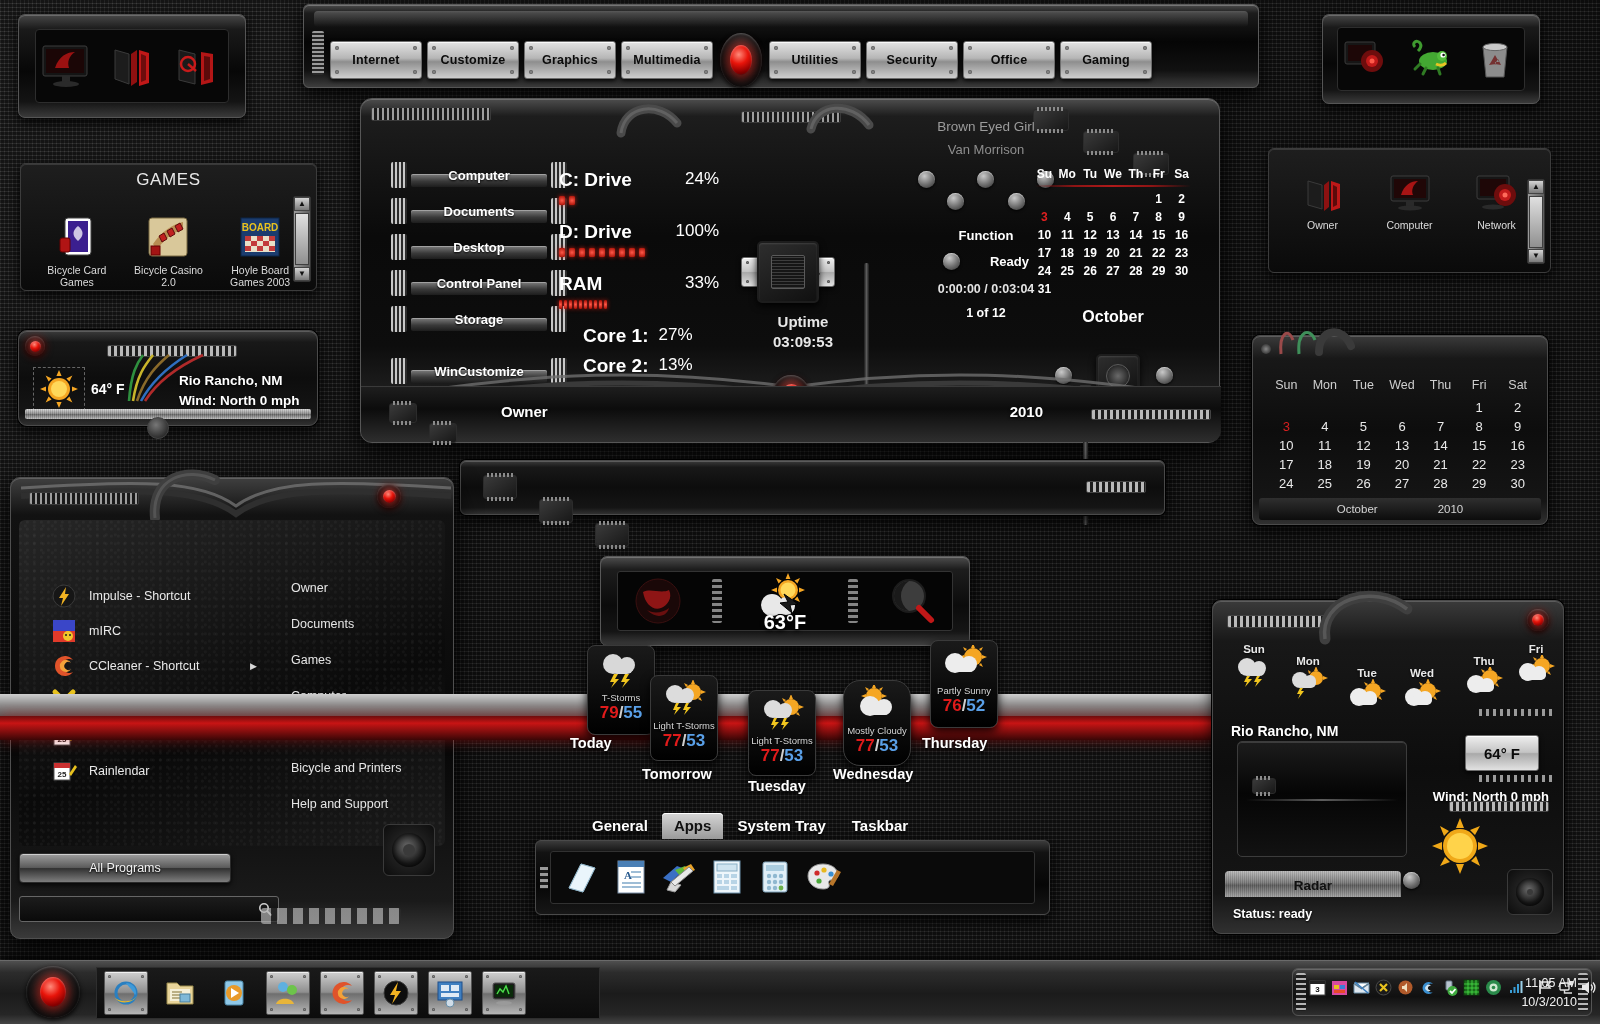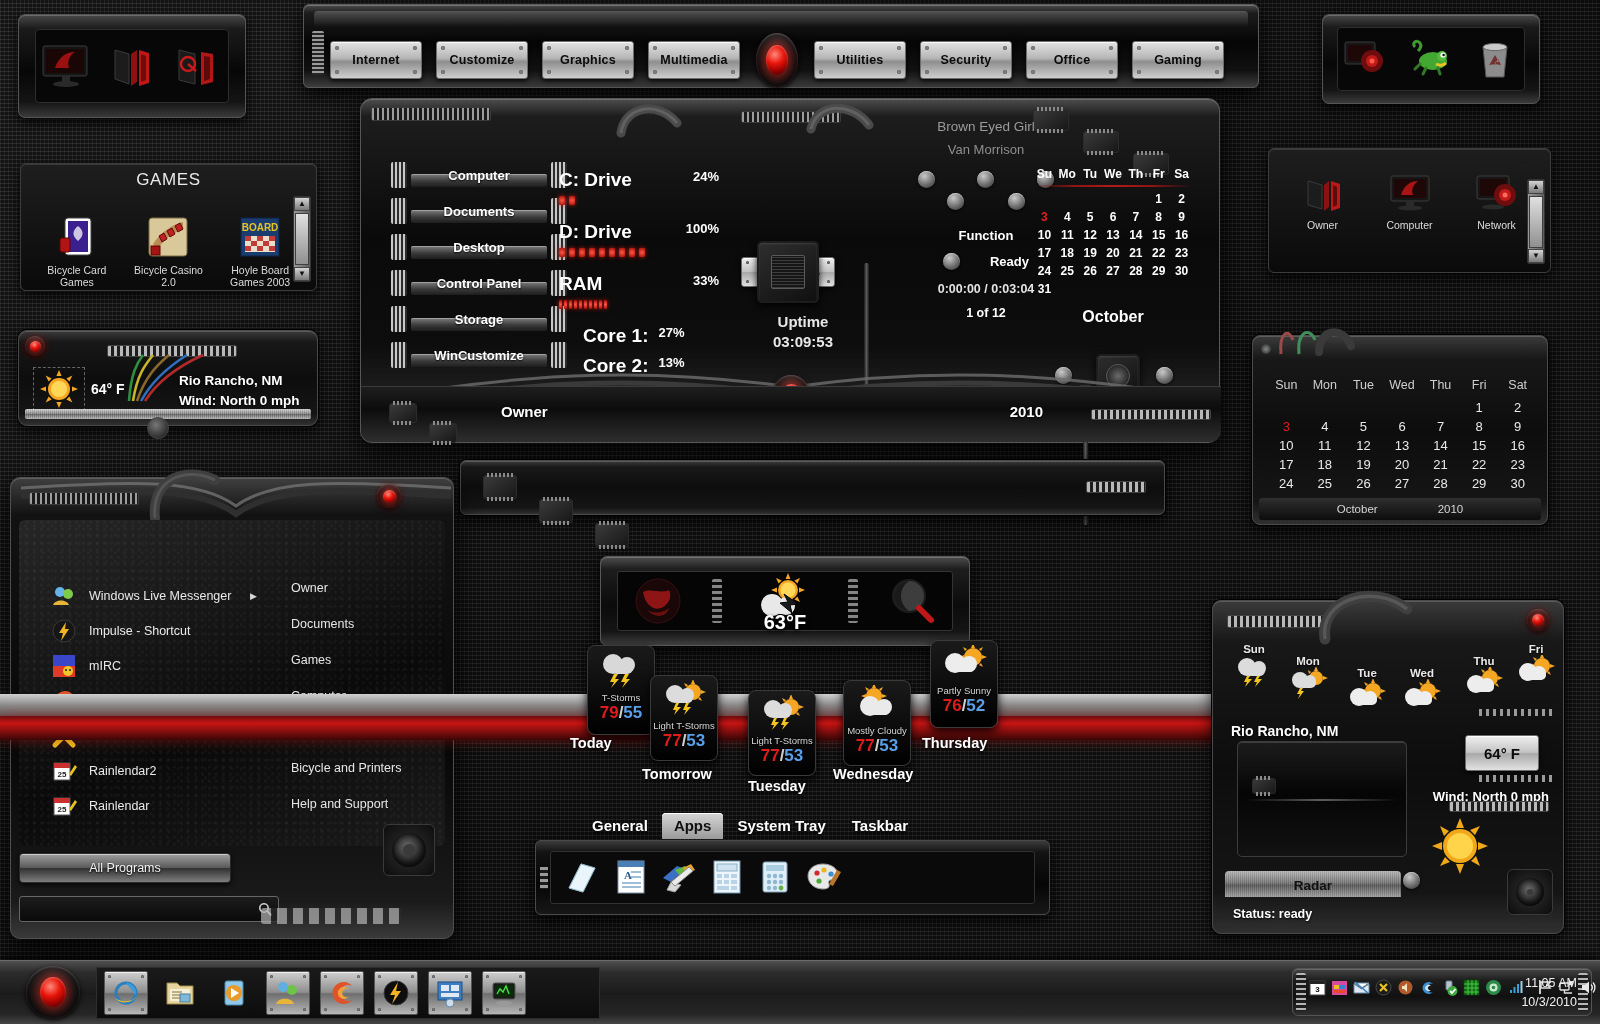--- a/index.html
+++ b/index.html
@@ -58,21 +58,21 @@
     background:radial-gradient(ellipse at 50% 35%, #3a3a3a, #0a0a0a 75%);
     box-shadow:inset 0 1px 2px rgba(255,255,255,.25), 0 2px 5px rgba(0,0,0,.9);
     display:flex;align-items:center;justify-content:center;
   }
   
   #topdock{ left:303px; top:4px; width:956px; height:84px; border-radius:6px;
     background:linear-gradient(180deg,#4a4a4a,#1c1c1c 10%,#050505 45%,#111 80%,#3d3d3d);
     border:1px solid #5a5a5a; box-shadow:0 6px 18px rgba(0,0,0,.9), inset 0 1px 0 rgba(255,255,255,.25);}
   #topdock .sheen{position:absolute;left:10px;right:10px;top:6px;height:16px;border-radius:4px;
     background:linear-gradient(180deg,rgba(255,255,255,.5),rgba(255,255,255,0));opacity:.45;}
-  .dockbtns{position:absolute;left:26px;right:10px;top:28px;display:flex;align-items:center;gap:14px;}
+  .dockbtns{position:absolute;left:26px;right:10px;top:28px;display:flex;align-items:center;gap:5px;}
   .dockbtn{
     width:92px;height:38px; display:flex;align-items:center;justify-content:center;
     font-size:12.5px;font-weight:bold;color:#0b0b0b;letter-spacing:.2px;
     background:linear-gradient(180deg,#e3e3e3,#b6b6b6 45%,#8e8e8e 55%,#cfcfcf);
     border-radius:3px;border:1px solid #6d6d6d;cursor:pointer;
     box-shadow:inset 0 1px 0 rgba(255,255,255,.8), 0 2px 4px rgba(0,0,0,.8);
     position:relative;
   }
   .dockbtn span{position:relative;z-index:2;}
   .dockbtn i.s{position:absolute;width:4px;height:4px;border-radius:50%;background:radial-gradient(circle,#9a9a9a,#333);}
@@ -113,21 +113,21 @@
     background:repeating-linear-gradient(90deg,#8a8a8a 0 2px,transparent 2px 4px);}
   .chipsq:before{top:-3px;} .chipsq:after{bottom:-3px;}
   .shortcut{position:relative;height:28px;display:flex;align-items:center;justify-content:center;cursor:pointer;}
   .shortcut .bar{position:absolute;left:22px;right:22px;top:13px;height:13px;border-radius:2px;
     background:linear-gradient(180deg,#7d7d7d,#3a3a3a 55%,#1d1d1d);box-shadow:inset 0 1px 0 rgba(255,255,255,.3);}
   .shortcut .cap{position:absolute;width:16px;height:26px;top:1px;
     background:repeating-linear-gradient(90deg,#c8c8c8 0 2px,#2b2b2b 2px 4px);border-radius:2px;}
   .shortcut .cap.l{left:2px;} .shortcut .cap.r{right:2px;}
   .shortcut .txt{position:relative;z-index:3;color:#fff;font-size:13px;font-weight:bold;text-shadow:0 1px 2px #000;}
   .statlbl{color:#fff;font-size:19px;font-weight:bold;}
-  .statval{color:#fff;font-size:13px;font-weight:bold;}
+  .statval{color:#fff;font-size:17px;font-weight:normal;}
   .ledbar{display:flex;gap:4px;margin-top:5px;}
   .ledbar i{width:6px;height:9px;border-radius:1px;background:radial-gradient(circle,#ff5a4a,#a00a00);
     box-shadow:0 0 4px rgba(230,30,20,.8);}
   .ledbar.thin i{width:3px;gap:2px;}
   .lcd{background:linear-gradient(180deg,#efefef,#c4c4c4 48%,#a9a9a9 52%,#e2e2e2);
     border:1px solid #6b6b6b;border-radius:3px;color:#0a0a0a;font-weight:bold;
     display:flex;align-items:center;justify-content:center;box-shadow:inset 0 1px 0 #fff,0 2px 5px rgba(0,0,0,.8);}
   .cpuchip{width:62px;height:62px;border-radius:5px;
     background:linear-gradient(150deg,#2e2e2e,#101010);border:2px solid #1d1d1d;
     box-shadow:inset 0 1px 2px rgba(255,255,255,.12),0 3px 7px rgba(0,0,0,.9);
@@ -516,21 +516,21 @@
         <span class="cap r"></span>
         <span class="bar"></span>
         <span class="txt">Desktop</span>
       </div>
     <div class="shortcut" style="margin-bottom:8px">
         <span class="cap l"></span>
         <span class="cap r"></span>
         <span class="bar"></span>
         <span class="txt">Control Panel</span>
       </div>
-    <div class="shortcut" style="margin-bottom:8px">
+    <div class="shortcut" style="margin-bottom:24px">
         <span class="cap l"></span>
         <span class="cap r"></span>
         <span class="bar"></span>
         <span class="txt">Storage</span>
       </div>
     <div class="shortcut">
         <span class="cap l"></span>
         <span class="cap r"></span>
         <span class="bar"></span>
         <span class="txt">WinCustomize</span>
@@ -720,29 +720,20 @@
       <div class="led" style="width:13px;height:13px"></div>
     </div>
   <svg class="abs" style="left:130px;top:-18px;" width="120" height="60">
     <path d="M14 58 C10 18 46 6 74 20" stroke="#3f3f3f" stroke-width="10" fill="none" stroke-linecap="round"></path>
     <path d="M14 58 C10 18 46 6 74 20" stroke="#6e6e6e" stroke-width="3" fill="none" opacity=".45"></path>
   </svg>
 
   <div class="abs" style="left:30px;top:100px;width:230px;">
     <div class="smitem">
       <span class="ic"><svg width="26" height="26" viewBox="0 0 26 26">
-            <circle cx="9" cy="9" r="5" fill="#64b4e6"></circle>
-            <circle cx="17" cy="11" r="5" fill="#7ecb4a"></circle>
-            <path d="M2 22c2-6 14-6 16 0z" fill="#e8b53a"></path>
-          </svg></span>
-      <span class="lb">Windows Live Messenger</span>
-      <span class="arr">▶</span>
-    </div>
-    <div class="smitem">
-      <span class="ic"><svg width="26" height="26" viewBox="0 0 26 26">
             <circle cx="13" cy="13" r="11" fill="#161616" stroke="#3a3a3a"></circle>
             <path d="M15 4l-7 11h4l-2 8 8-12h-4z" fill="#f2b322"></path>
           </svg></span>
       <span class="lb">Impulse - Shortcut</span>
     </div>
     <div class="smitem">
       <span class="ic"><svg width="26" height="26" viewBox="0 0 26 26">
             <rect x="2" y="2" width="22" height="11" fill="#3a46c8"></rect>
             <rect x="2" y="13" width="22" height="11" fill="#e03a2a"></rect>
             <circle cx="17" cy="18" r="5" fill="#f0c62a"></circle>
@@ -893,21 +884,21 @@
         <rect x="14" y="12" width="20" height="11" rx="5.5"></rect>
       </g>
       <path d="M17 23l-3 7h3l-2 5 7-8h-4l2-4z" fill="#f2c61e"></path>
       <path d="M27 23l-3 7h3l-2 5 7-8h-4l2-4z" fill="#f2c61e"></path>
     </svg>
   <div class="cond">Light T-Storms</div>
   <div class="temps"><span class="hi">77</span><span class="sl">/</span><span class="lo">53</span></div>
 </div>
 <div class="wday" style="left:748px;top:778px;">Tuesday</div>
 
-<div class="wcard abs" style="left:843px;top:680px;height:86px;">
+<div class="wcard abs" style="left:843px;top:680px;height:86px;border-radius:17px;">
   <svg width="50" height="36" viewBox="0 0 50 36">
       <g fill="#f5a623" transform="translate(22,11)">
         <circle cx="0" cy="0" r="8"></circle>
         <path d="M0-13l2 5h-4zM-13 0l5 2v-4zM13 0l-5 2v-4zM-9-9l4 2-2 2zM9-9l-2 4-2-2z"></path>
       </g>
       <g fill="#eaeaea">
         <circle cx="18" cy="21" r="10"></circle>
         <circle cx="32" cy="22" r="8"></circle>
         <rect x="16" y="19" width="22" height="11" rx="5.5"></rect>
       </g>

